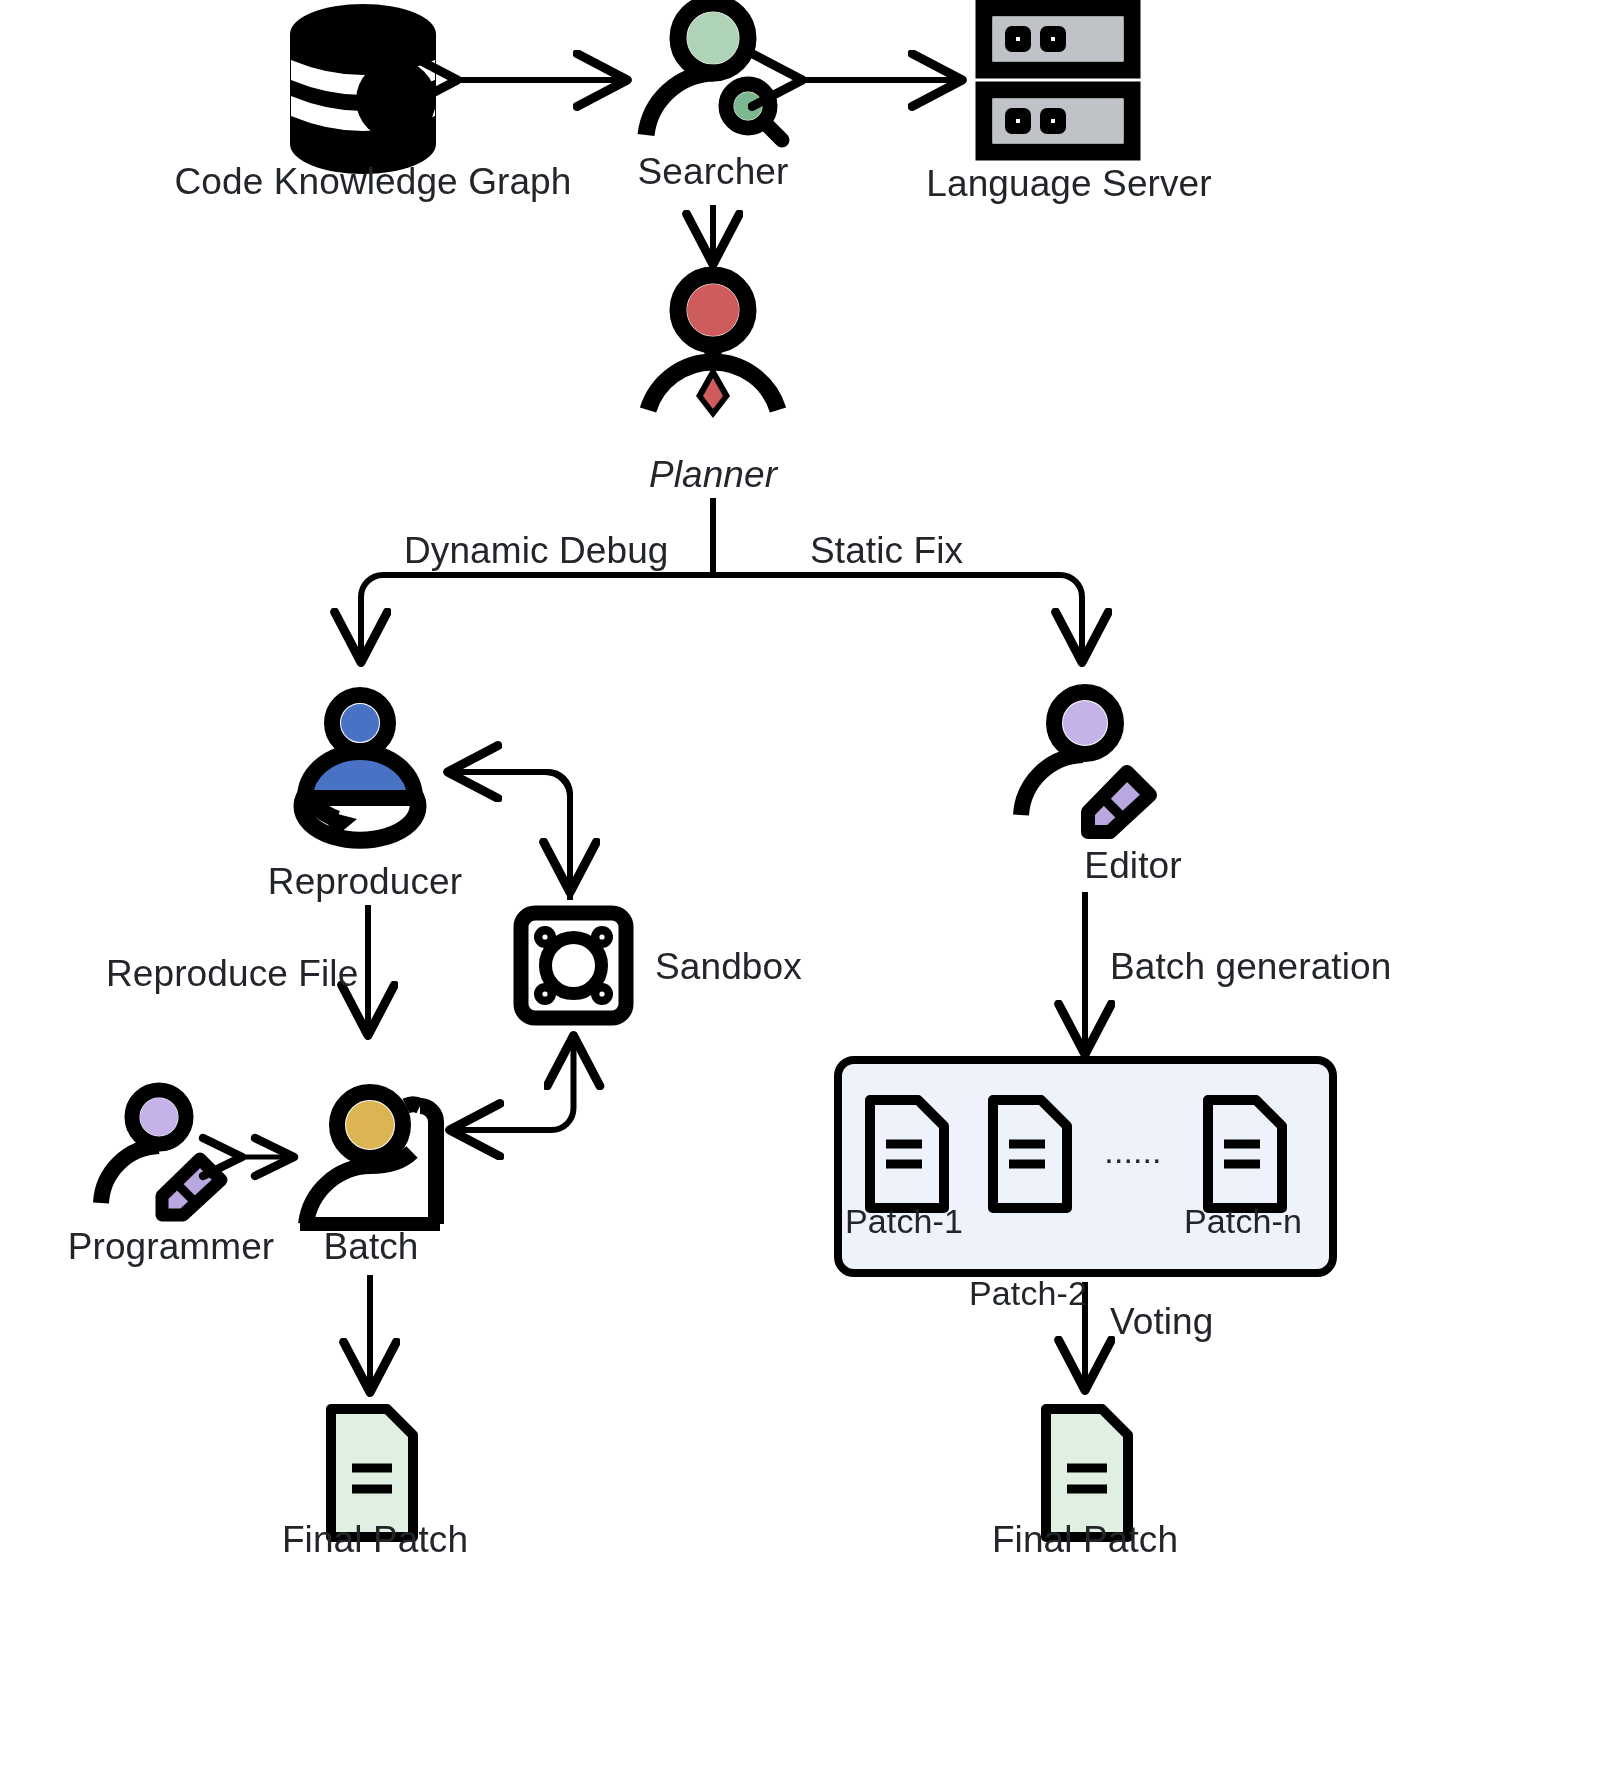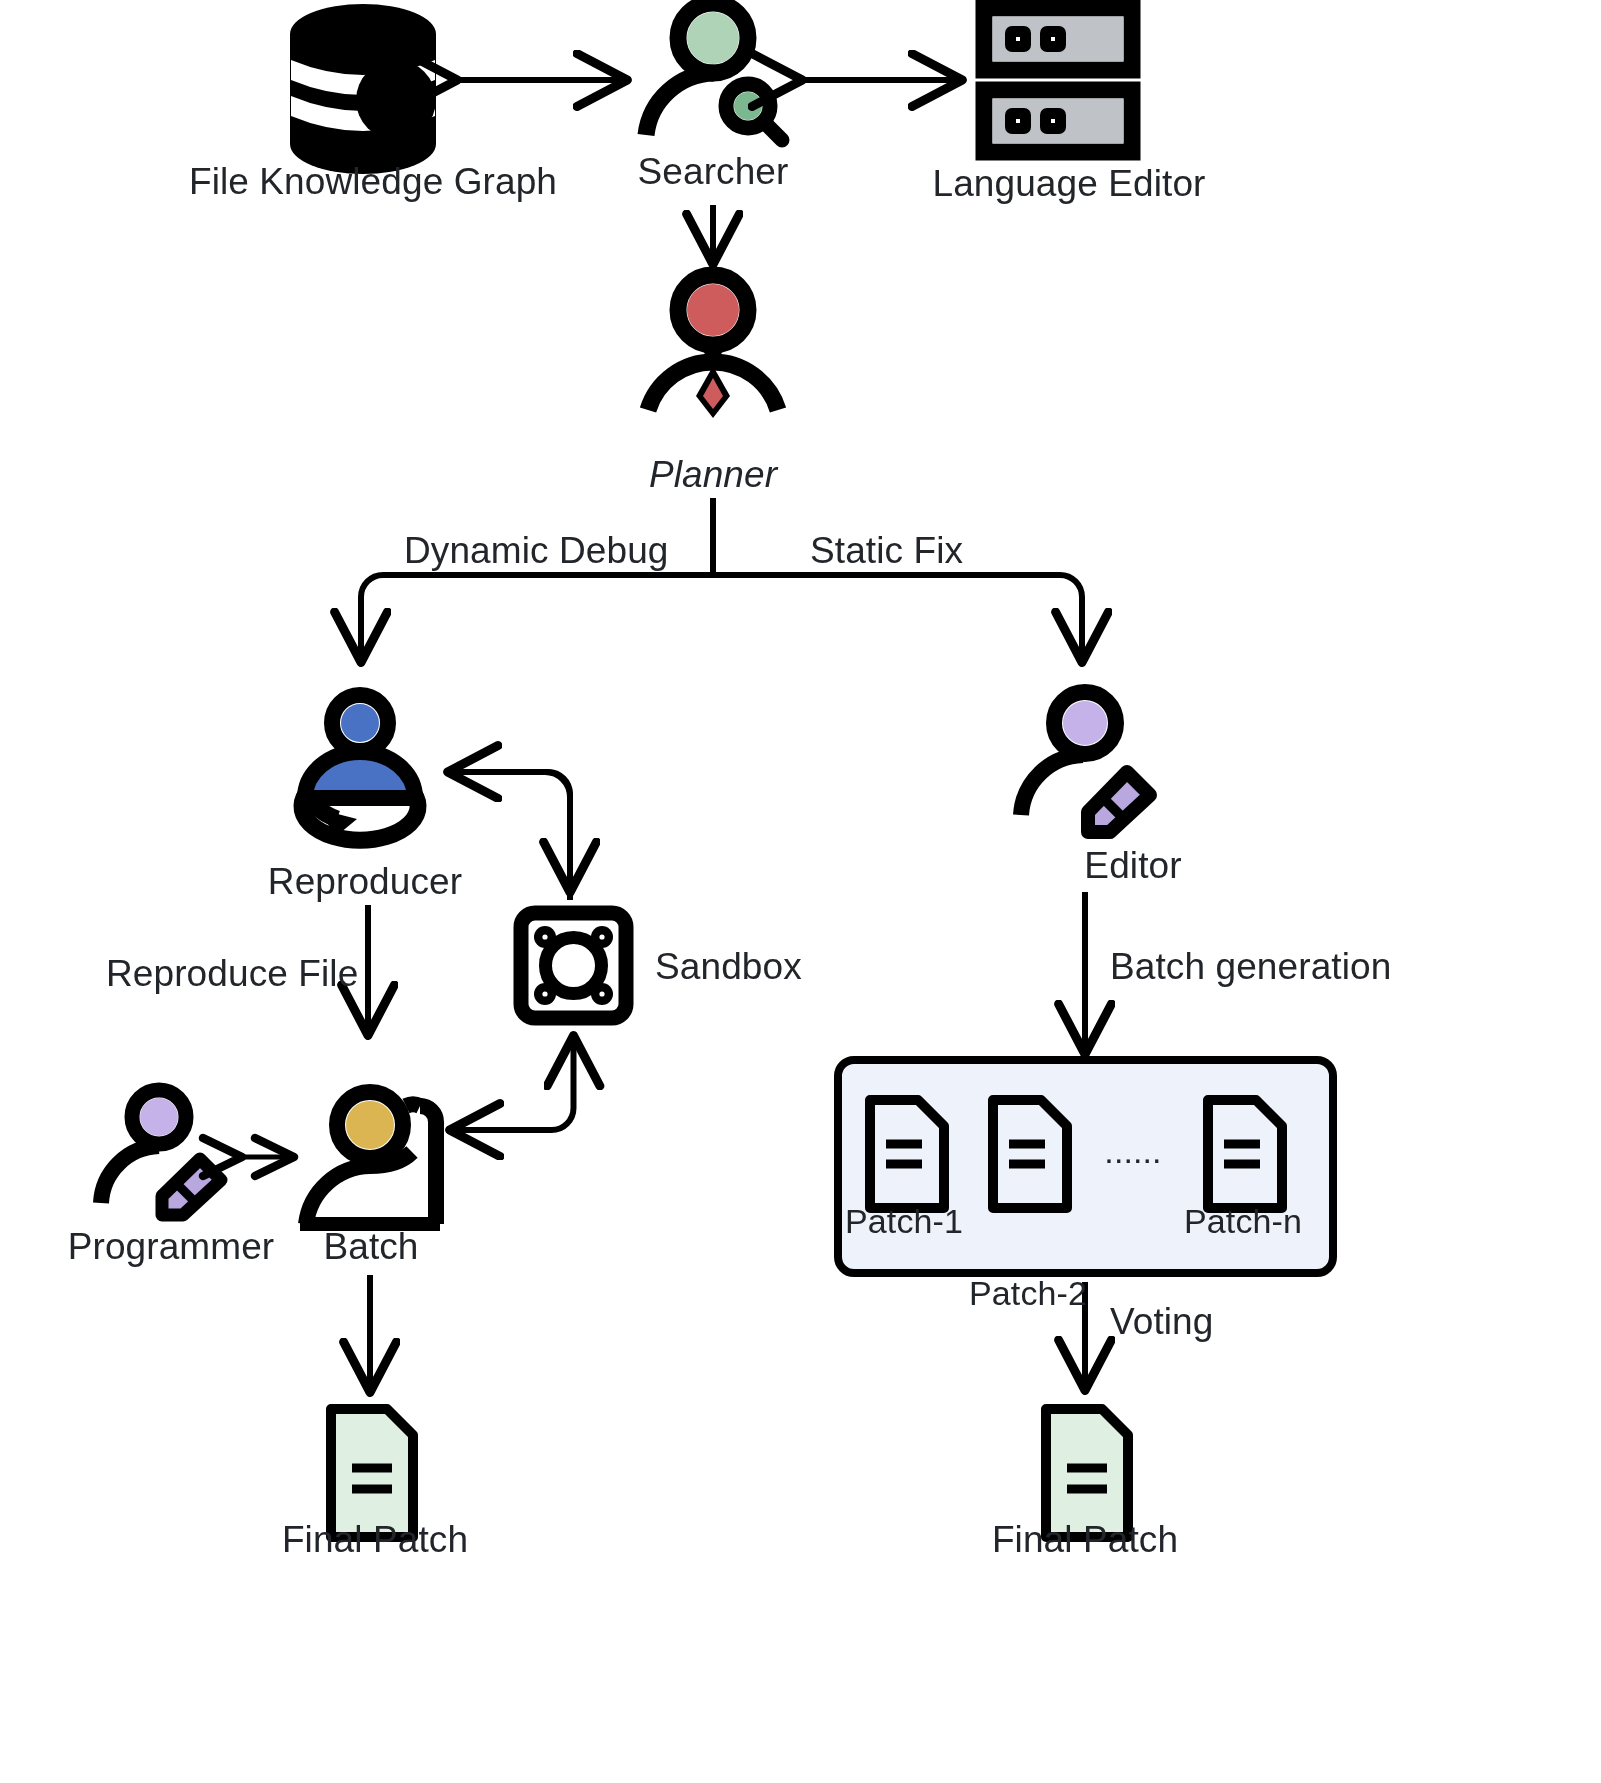--- a/index.html
+++ b/index.html
@@ -203,25 +203,25 @@
     <line x1="1085" y1="1282" x2="1085" y2="1388" stroke="#000" stroke-width="6" marker-end="url(#ah)"></line>
   </g>
 
   <g>
     <path d="M1046 1409 h56 l26 26 v102 h-82 z" fill="#dff0e2" stroke="#000" stroke-width="10" stroke-linejoin="round"></path>
     <line x1="1067" y1="1468" x2="1107" y2="1468" stroke="#000" stroke-width="9"></line>
     <line x1="1067" y1="1489" x2="1107" y2="1489" stroke="#000" stroke-width="9"></line>
   </g>
 </svg>
 
-<div class="lbl c" style="left:373px;top:163px;">File Knowledge Graph</div>
+<div class="lbl c" style="left:373px;top:163px;">Code Knowledge Graph</div>
 
 <div class="lbl c" style="left:713px;top:153px;">Searcher</div>
 
-<div class="lbl c" style="left:1069px;top:165px;">Language Editor</div>
+<div class="lbl c" style="left:1069px;top:165px;">Language Server</div>
 
 <div class="lbl c" style="left:713px;top:456px;font-style:italic;">Planner</div>
 
 <div class="lbl" style="left:404px;top:532px;">Dynamic Debug</div>
 
 <div class="lbl" style="left:810px;top:532px;">Static Fix</div>
 
 <div class="lbl c" style="left:365px;top:863px;">Reproducer</div>
 
 <div class="lbl c" style="left:1085px;top:847px;margin-left:48px;">Editor</div>

